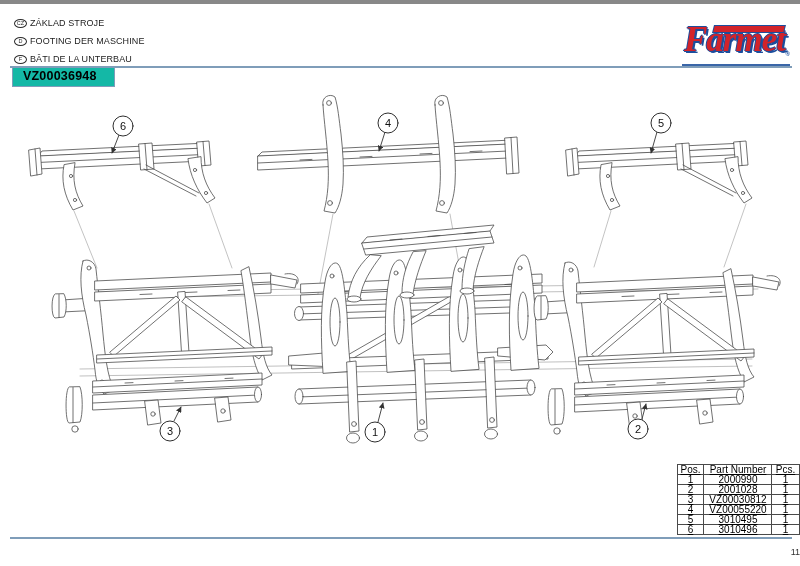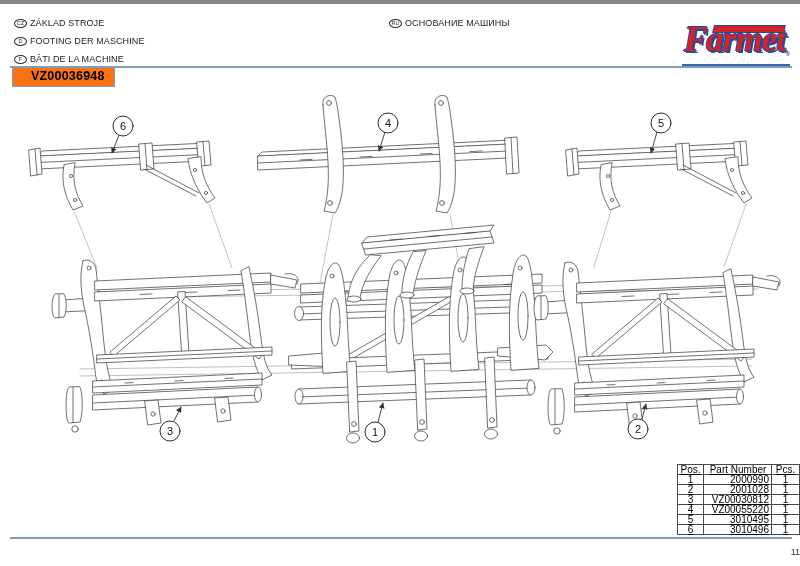--- a/index.html
+++ b/index.html
@@ -16,22 +16,22 @@
   .lang-icon{
     display:inline-flex;align-items:center;justify-content:center;
     min-width:13px;height:9px;border:0.9px solid #2b2b2b;border-radius:50%;
     font-size:5.5px;letter-spacing:0;margin-right:3px;color:#2b2b2b;
     box-sizing:border-box;padding:0 1px;
   }
   .lang-label{font-size:9px;color:#222;letter-spacing:0.1px;}
   .header-rule{position:absolute;left:10px;right:8px;top:62px;height:2px;background:#7f9db9;}
   .doc-code-box{
     position:absolute;left:12px;top:63px;width:103px;height:20px;
-    border:1.6px solid #7f9db9;background:#f97316;box-sizing:border-box;
-    font-size:12.5px;font-weight:bold;color:#000;line-height:17px;padding-left:18px;
+    border:1.6px solid #7f9db9;background:#14b8a6;box-sizing:border-box;
+    font-size:12.5px;font-weight:bold;color:#000;line-height:17px;padding-left:10px;
     letter-spacing:0.2px;
   }
   
   .logo{position:absolute;right:10px;top:13px;width:106px;height:49px;}
   .logo-bar{
     position:absolute;left:30px;right:6px;top:9px;height:6px;background:#d2232a;
     transform:skewX(-14deg);box-shadow:0 0 0 1px #1c4e9d;
   }
   .logo-text{
     position:absolute;left:0;top:0;
@@ -46,21 +46,21 @@
   
   .parts-table{
     position:absolute;left:677px;top:460px;border-collapse:collapse;
     font-size:10px;color:#000;background:#fff;text-decoration:underline;
   }
   .parts-table td,.parts-table th{
     border:1px solid #4a4a4a;padding:0 2px;height:9px;line-height:9px;
     font-weight:normal;text-align:center;white-space:nowrap;
   }
   .parts-table .col-pos{width:21px;}
-  .parts-table .col-part{width:62px;text-align:right;padding-left:3px;}
+  .parts-table .col-part{width:62px;text-align:center;padding-left:3px;}
   .parts-table .col-pcs{width:23px;}
   
   .footer-rule{position:absolute;left:10px;right:8px;top:533px;height:2px;background:#7f9db9;}
   .page-number{position:absolute;left:0;right:0;top:543px;text-align:right;font-size:9px;color:#333;}
 </style>
 </head>
 <body>
 
 <div class="page">
 
@@ -68,29 +68,25 @@
     <div class="lang-row">
       <span class="lang-icon">CZ</span>
       <span class="lang-label">ZÁKLAD STROJE</span>
     </div>
     <div class="lang-row">
       <span class="lang-icon">D</span>
       <span class="lang-label">FOOTING DER MASCHINE</span>
     </div>
     <div class="lang-row">
       <span class="lang-icon">F</span>
-      <span class="lang-label">BÂTI DE LA MACHINE</span>
+      <span class="lang-label">BÂTI DE LA UNTERBAU</span>
     </div>
   </div>
 
   <div class="lang-col right">
-    <div class="lang-row">
-      <span class="lang-icon">RU</span>
-      <span class="lang-label">ОСНОВАНИЕ МАШИНЫ</span>
-    </div>
   </div>
 
   <div class="logo">
     <span class="logo-text">Farmet</span>
     <span class="logo-bar"></span>
     <span class="logo-mark">®</span>
     <span class="logo-underline"></span>
   </div>
 
   <div class="header-rule"></div>

